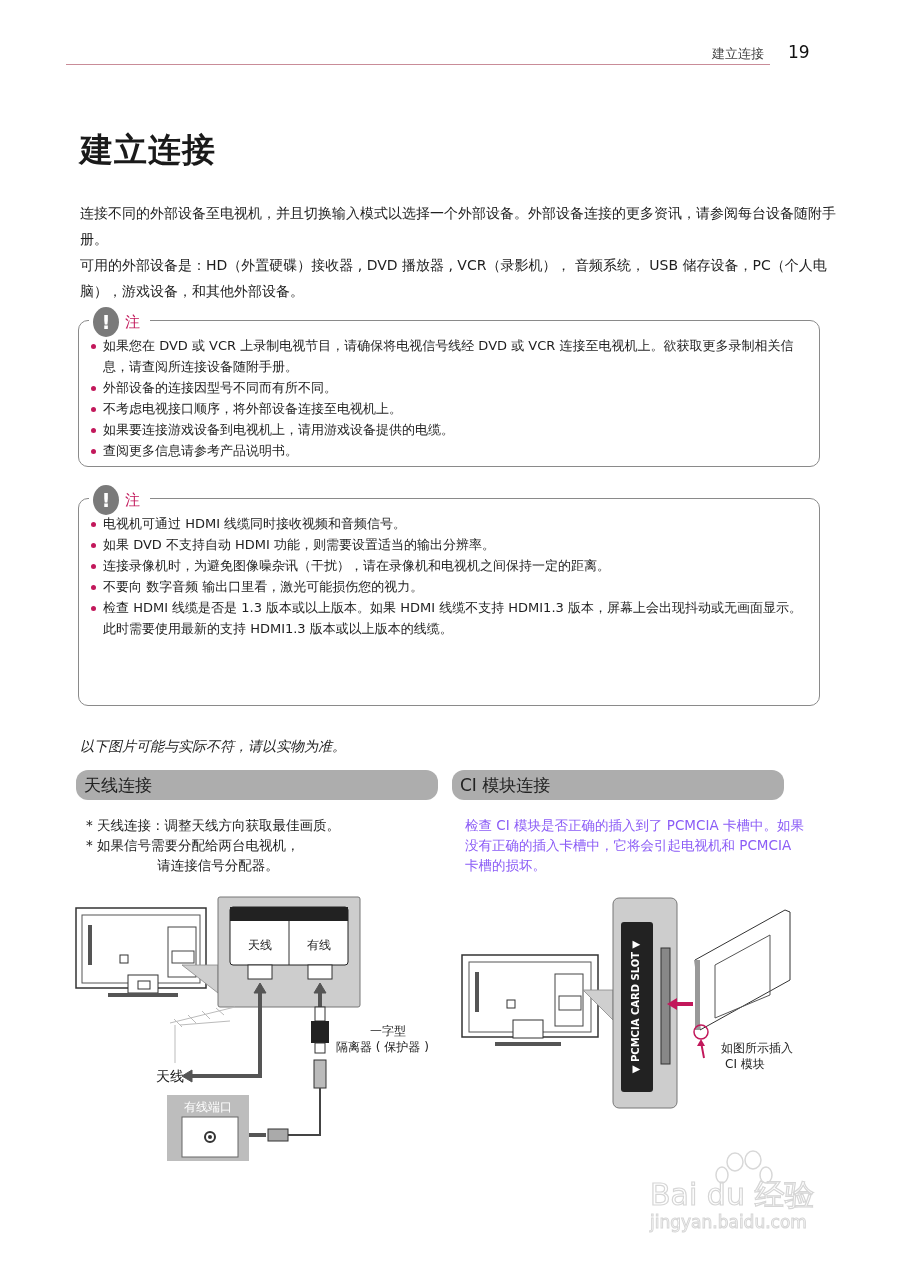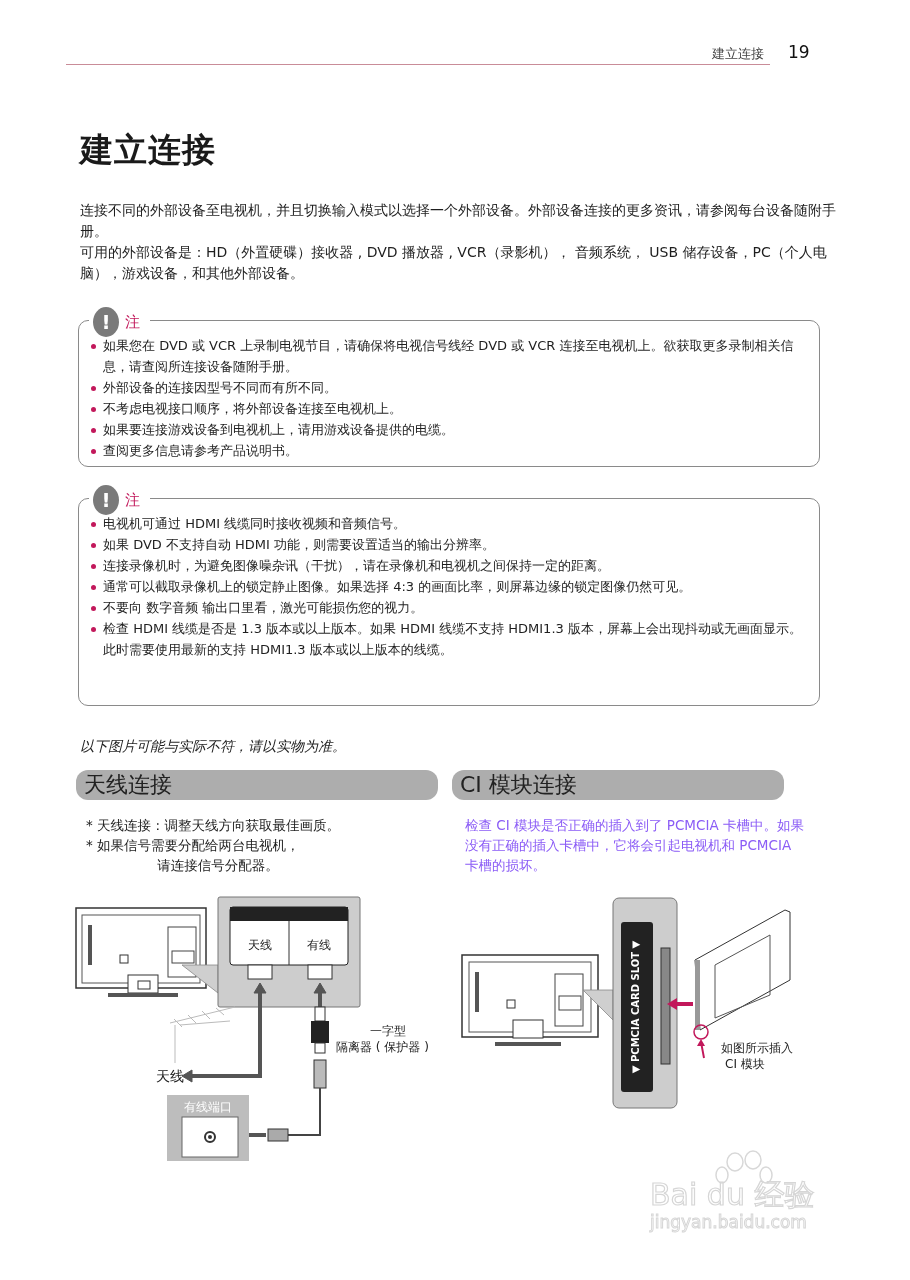--- a/index.html
+++ b/index.html
@@ -5,21 +5,21 @@
   * { box-sizing: border-box; margin: 0; padding: 0; }
   body {
     width: 910px; height: 1280px; background: #ffffff; position: relative;
     font-family: "DejaVu Sans", "Liberation Sans", sans-serif; color: #222;
     overflow: hidden;
   }
   .header-line { position: absolute; left: 66px; top: 64px; width: 704px; height: 1px; background: #c98c98; }
   .header-section { position: absolute; left: 712px; top: 45px; font-size: 13px; color: #444; }
   .header-page { position: absolute; left: 788px; top: 42px; font-size: 17px; color: #111; }
   .title { position: absolute; left: 80px; top: 128px; font-size: 33px; color: #1a1a1a; letter-spacing: 1px; }
-  .intro { position: absolute; left: 80px; top: 200px; width: 760px; font-size: 14px; line-height: 21px; color: #1e1e1e; }
+  .intro { position: absolute; left: 80px; top: 200px; width: 760px; font-size: 14px; line-height: 26px; color: #1e1e1e; }
   .intro p { margin: 0; }
   .note-box {
     position: absolute; left: 78px; width: 742px;
     border: 1px solid #8a8a8a; border-radius: 10px; padding: 14px 10px 8px 10px;
   }
   .note-head {
     position: absolute; left: 10px; top: -14px; background: #fff; padding: 0 10px 0 4px;
     display: flex; align-items: center; gap: 6px;
   }
   .note-icon {
@@ -30,21 +30,21 @@
   .note-label { color: #c2185b; font-size: 15px; }
   .note-list { list-style: none; font-size: 13px; line-height: 21px; color: #1e1e1e; }
   .note-list li { position: relative; padding-left: 14px; }
   .note-list li::before {
     content: ""; position: absolute; left: 2px; top: 9px; width: 5px; height: 5px;
     border-radius: 50%; background: #c2185b;
   }
   .disclaimer { position: absolute; left: 80px; top: 738px; font-size: 14px; color: #1e1e1e; font-style: italic; }
   .section-bar {
     position: absolute; top: 770px; height: 30px; border-radius: 12px; background: #adadad;
-    font-size: 22px; color: #222; padding-left: 8px; line-height: 30px;
+    font-size: 17px; color: #222; padding-left: 8px; line-height: 30px;
   }
   .sec-left { left: 76px; width: 362px; }
   .sec-right { left: 452px; width: 332px; }
   .antenna-notes { position: absolute; left: 86px; top: 815px; font-size: 13.5px; line-height: 20px; color: #1e1e1e; }
   .antenna-notes .cont { padding-left: 10px; text-align: center; }
   .ci-text { position: absolute; left: 465px; top: 815px; width: 340px; font-size: 13.5px; line-height: 20px; color: #8b5cf6; }
   .diagram { position: absolute; }
   .watermark { position: absolute; left: 640px; top: 1140px; width: 200px; height: 100px; }
   .wm-text { font-family: "DejaVu Sans", sans-serif; fill: none; stroke: #d6d6d6; }
 </style>
@@ -78,21 +78,20 @@
 
 <div class="note-box" style="top:498px; height:208px;">
   <div class="note-head">
     <div class="note-icon">!</div>
     <span class="note-label">注</span>
   </div>
   <ul class="note-list">
     <li>电视机可通过 HDMI 线缆同时接收视频和音频信号。</li>
     <li>如果 DVD 不支持自动 HDMI 功能，则需要设置适当的输出分辨率。</li>
     <li>连接录像机时，为避免图像噪杂讯（干扰），请在录像机和电视机之间保持一定的距离。</li>
-    <li>通常可以截取录像机上的锁定静止图像。如果选择 4:3 的画面比率，则屏幕边缘的锁定图像仍然可见。</li>
     <li>不要向 数字音频 输出口里看，激光可能损伤您的视力。</li>
     <li>检查 HDMI 线缆是否是 1.3 版本或以上版本。如果 HDMI 线缆不支持 HDMI1.3 版本，屏幕上会出现抖动或无画面显示。此时需要使用最新的支持 HDMI1.3 版本或以上版本的线缆。</li>
   </ul>
 </div>
 
 <div class="disclaimer">以下图片可能与实际不符，请以实物为准。</div>
 
 <div class="section-bar sec-left">天线连接</div>
 <div class="section-bar sec-right">CI 模块连接</div>
 

